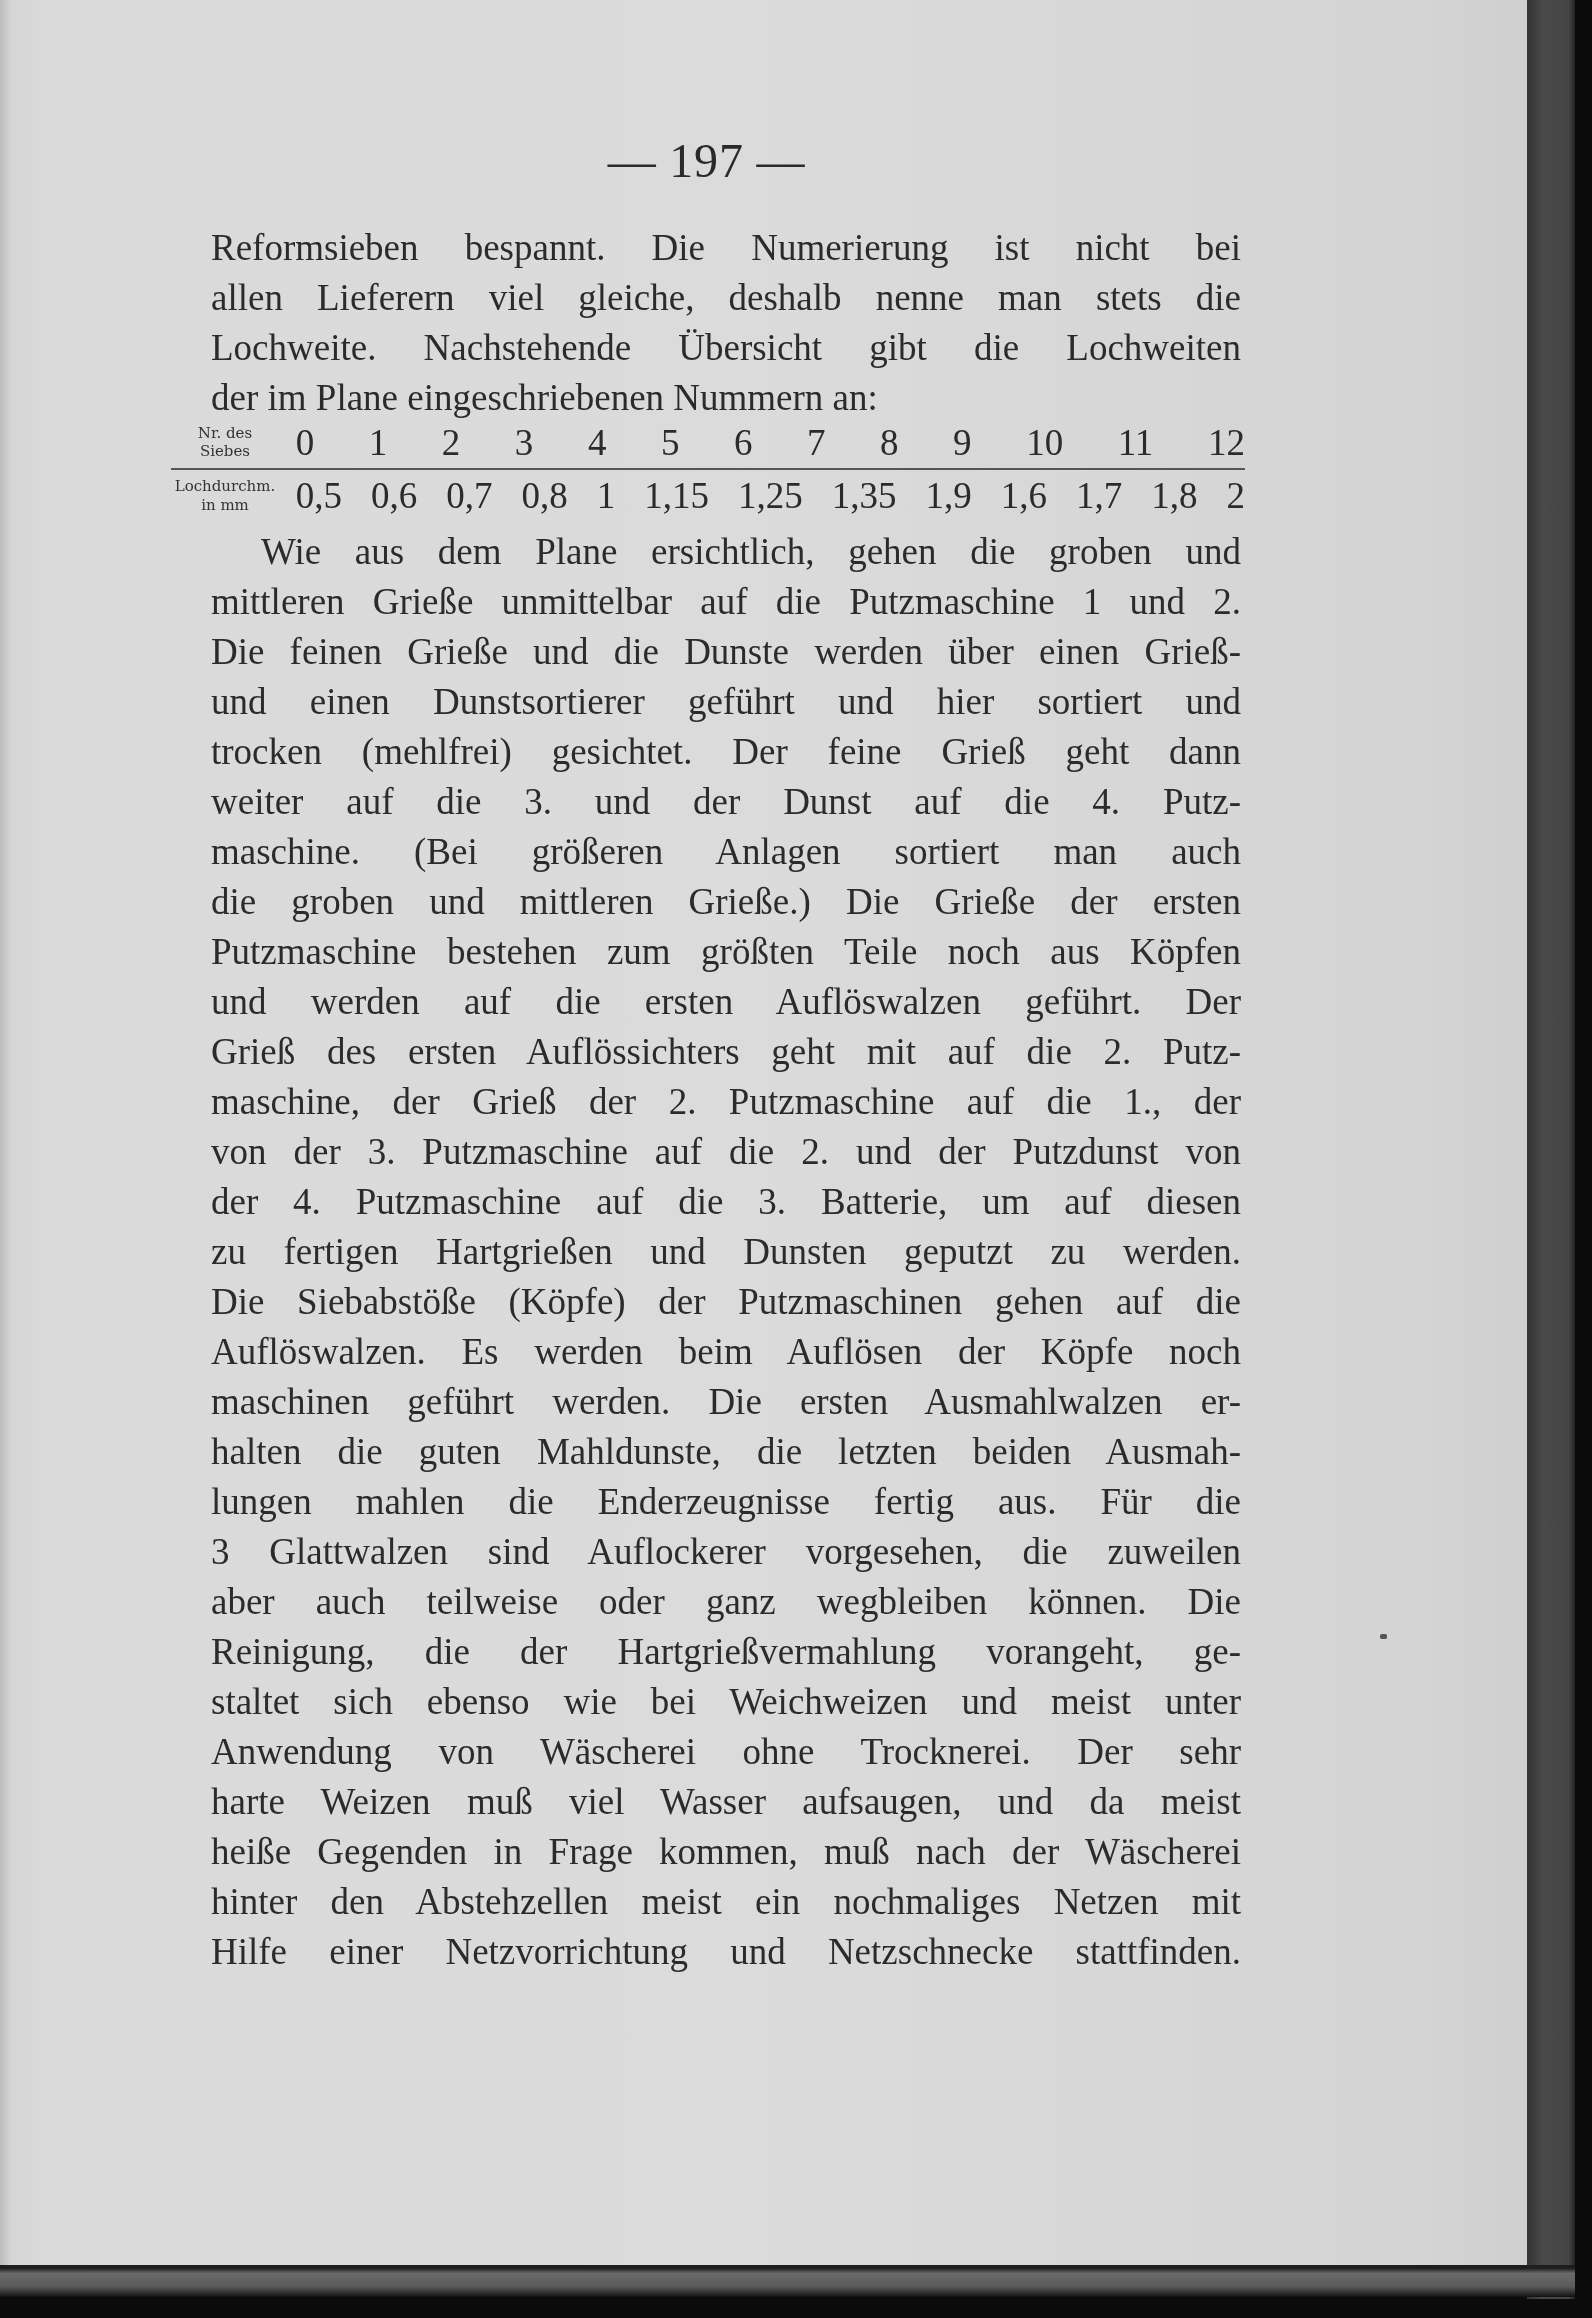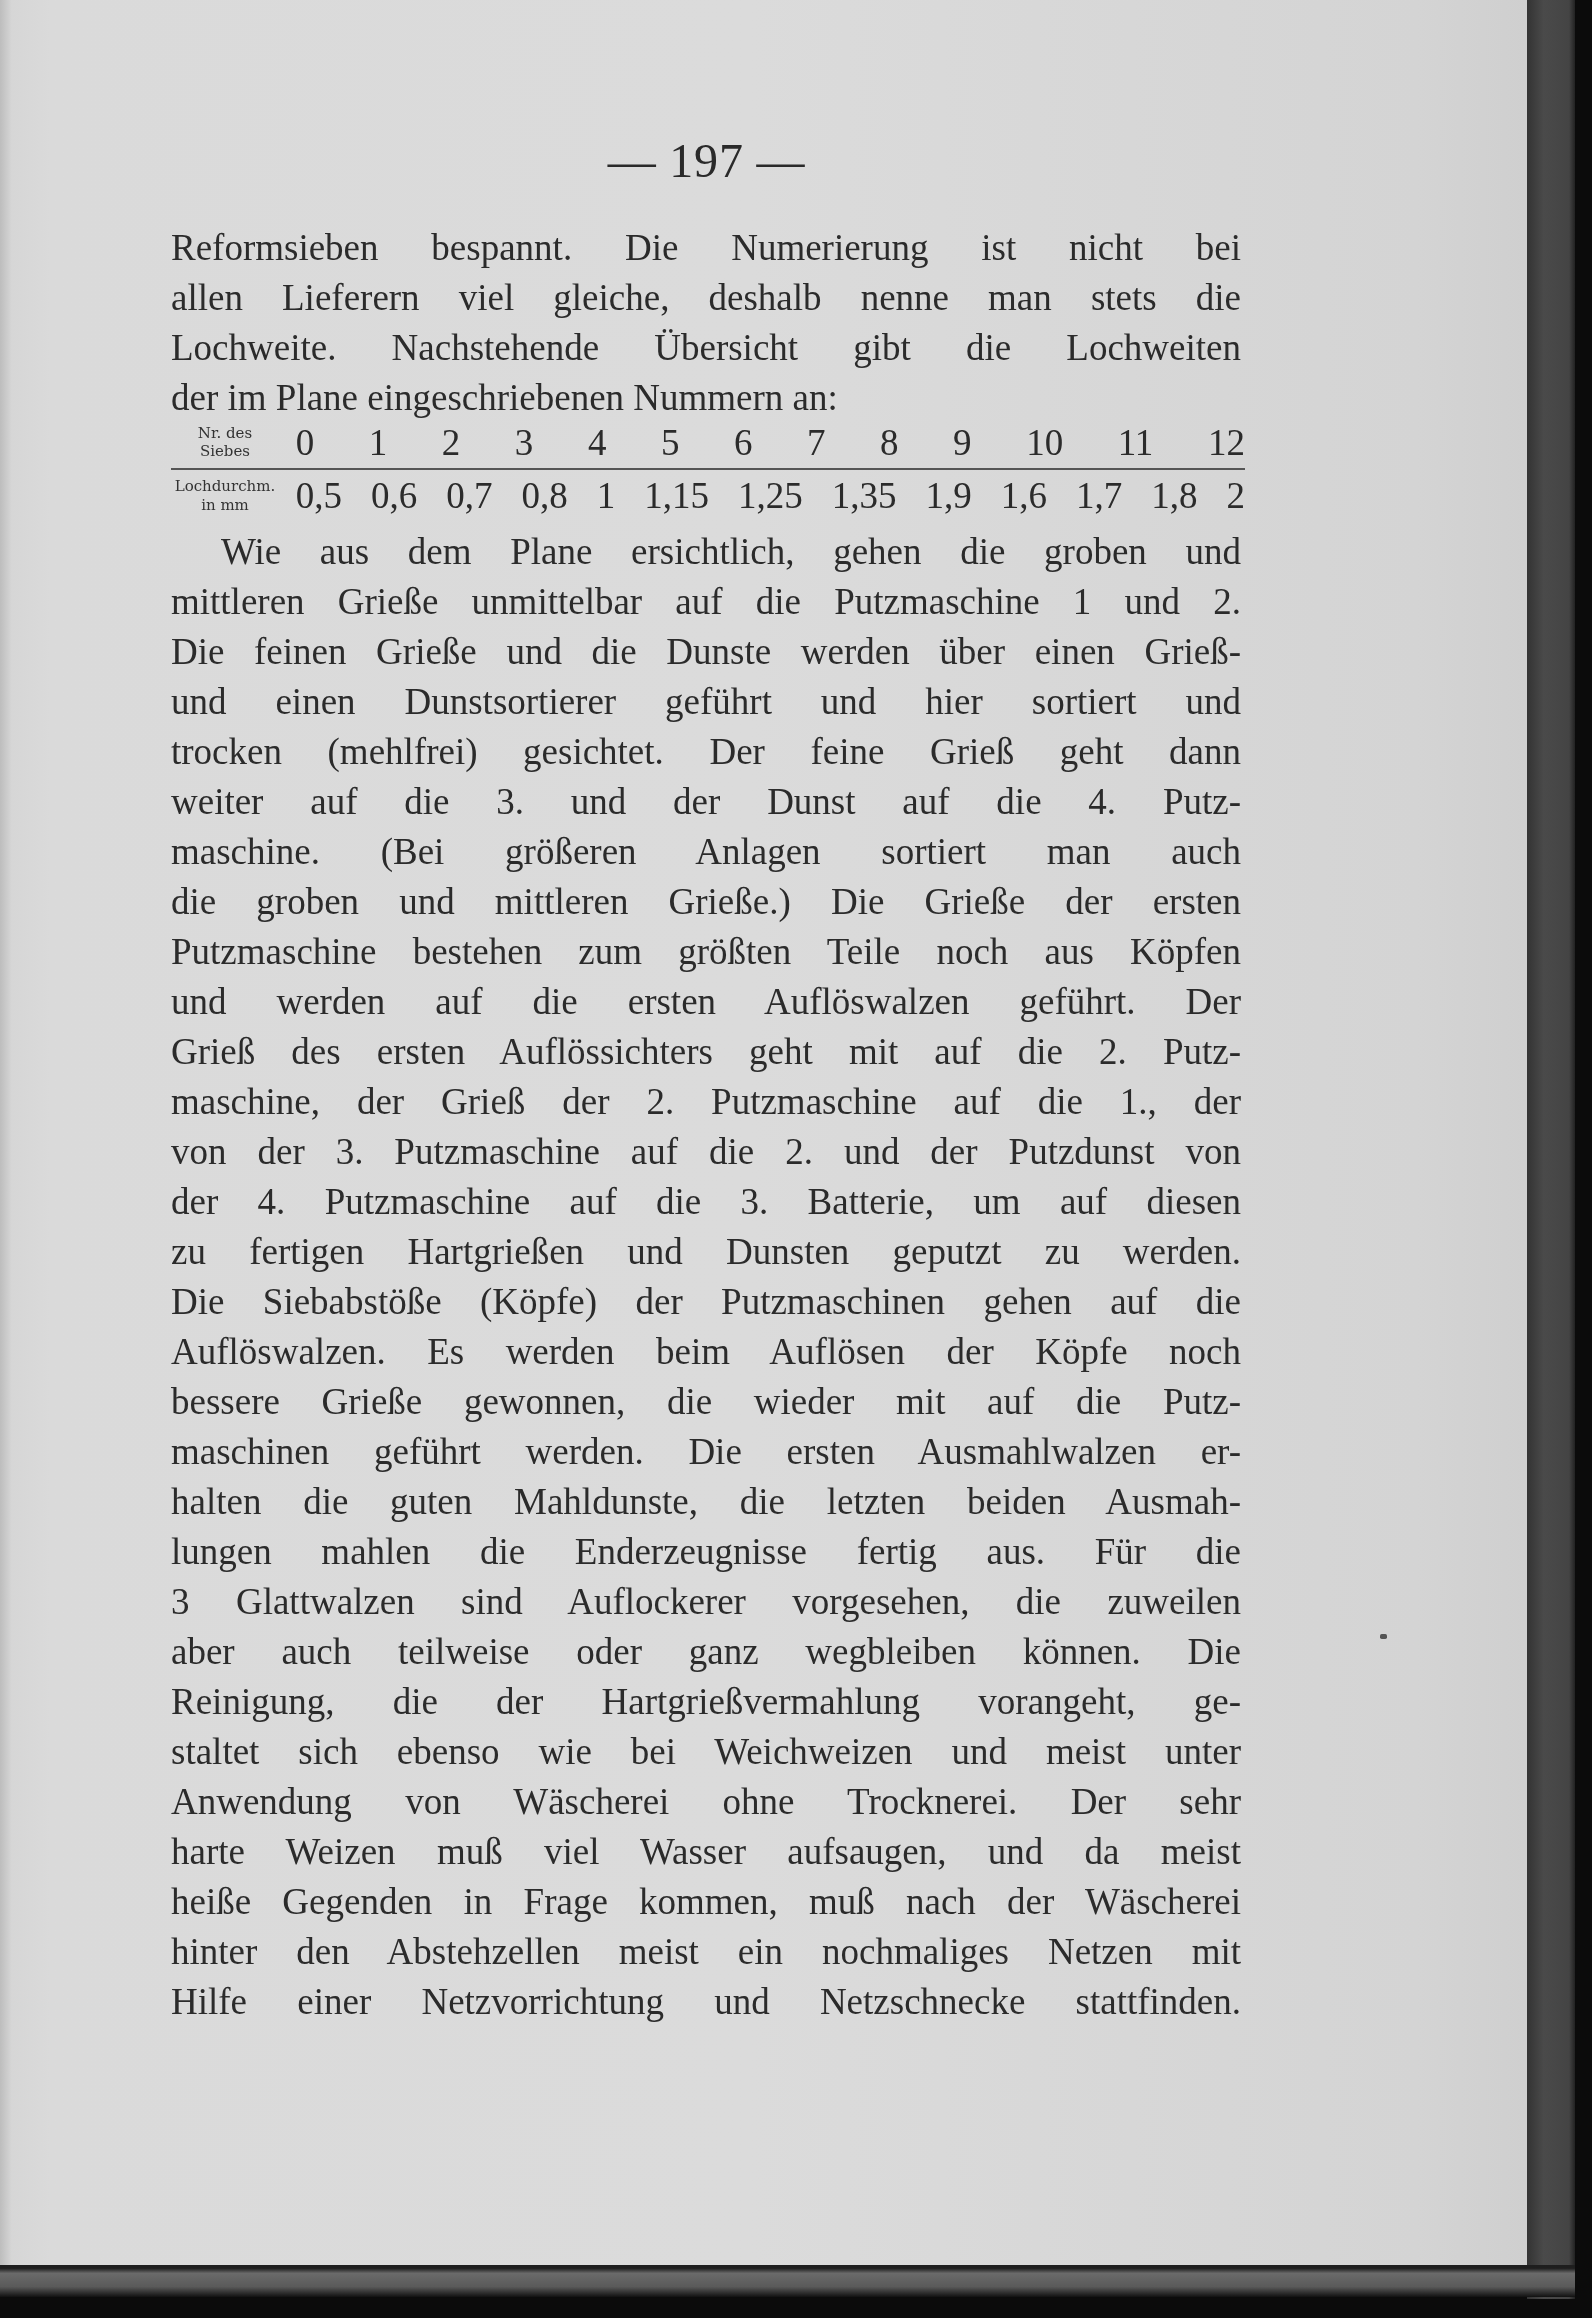--- a/index.html
+++ b/index.html
@@ -24,21 +24,21 @@
     position: absolute; top: 133px; left: 0; width: 1413px; text-align: center;
     font-family: "Liberation Serif", serif; font-size: 48px; color: #2a2a2a; letter-spacing: 0.8px;
   }
   .text-block {
     position: absolute; left: 171px; width: 1070px;
     font-family: "Liberation Serif", serif; font-size: 37px; color: #2b2b2b;
     line-height: 50px;
   }
   .line {
     display: block; height: 50px; white-space: nowrap;
-    text-align: justify; text-align-last: justify;
+    text-align: justify; text-align-last: justify; margin-left: 40px;
   }
   .line.last { text-align-last: left; }
   .line.indent { padding-left: 50px; }
   .table {
     position: absolute; left: 171px; top: 416px; width: 1074px;
     font-family: "Liberation Serif", serif; color: #2b2b2b;
   }
   .trow { display: flex; align-items: center; height: 52px; }
   .trow .label {
     width: 108px; font-size: 15px; line-height: 18.3px; text-align: center;
@@ -120,21 +120,20 @@
     <span class="line">die groben und mittleren Grieße.) Die Grieße der ersten</span>
     <span class="line">Putzmaschine bestehen zum größten Teile noch aus Köpfen</span>
     <span class="line">und werden auf die ersten Auflöswalzen geführt. Der</span>
     <span class="line">Grieß des ersten Auflössichters geht mit auf die 2. Putz-</span>
     <span class="line">maschine, der Grieß der 2. Putzmaschine auf die 1., der</span>
     <span class="line">von der 3. Putzmaschine auf die 2. und der Putzdunst von</span>
     <span class="line">der 4. Putzmaschine auf die 3. Batterie, um auf diesen</span>
     <span class="line">zu fertigen Hartgrießen und Dunsten geputzt zu werden.</span>
     <span class="line">Die Siebabstöße (Köpfe) der Putzmaschinen gehen auf die</span>
     <span class="line">Auflöswalzen. Es werden beim Auflösen der Köpfe noch</span>
-    <span class="line">bessere Grieße gewonnen, die wieder mit auf die Putz-</span>
     <span class="line">maschinen geführt werden. Die ersten Ausmahlwalzen er-</span>
     <span class="line">halten die guten Mahldunste, die letzten beiden Ausmah-</span>
     <span class="line">lungen mahlen die Enderzeugnisse fertig aus. Für die</span>
     <span class="line">3 Glattwalzen sind Auflockerer vorgesehen, die zuweilen</span>
     <span class="line">aber auch teilweise oder ganz wegbleiben können. Die</span>
     <span class="line">Reinigung, die der Hartgrießvermahlung vorangeht, ge-</span>
     <span class="line">staltet sich ebenso wie bei Weichweizen und meist unter</span>
     <span class="line">Anwendung von Wäscherei ohne Trocknerei. Der sehr</span>
     <span class="line">harte Weizen muß viel Wasser aufsaugen, und da meist</span>
     <span class="line">heiße Gegenden in Frage kommen, muß nach der Wäscherei</span>

